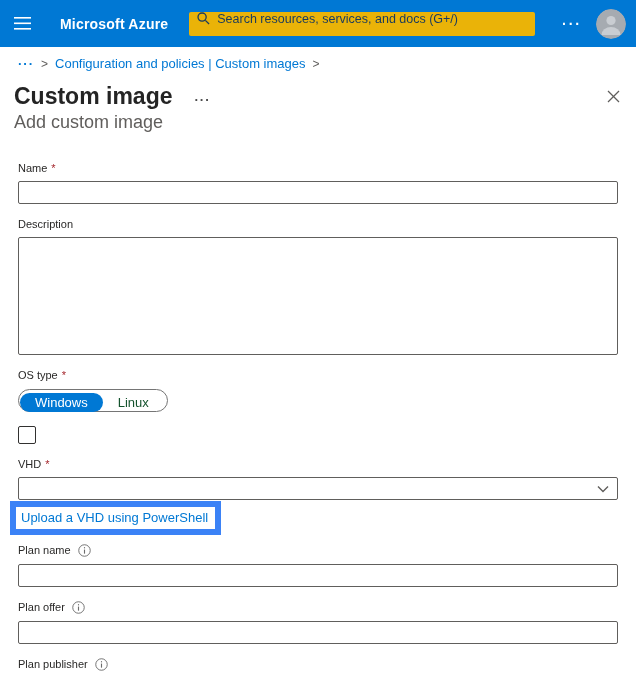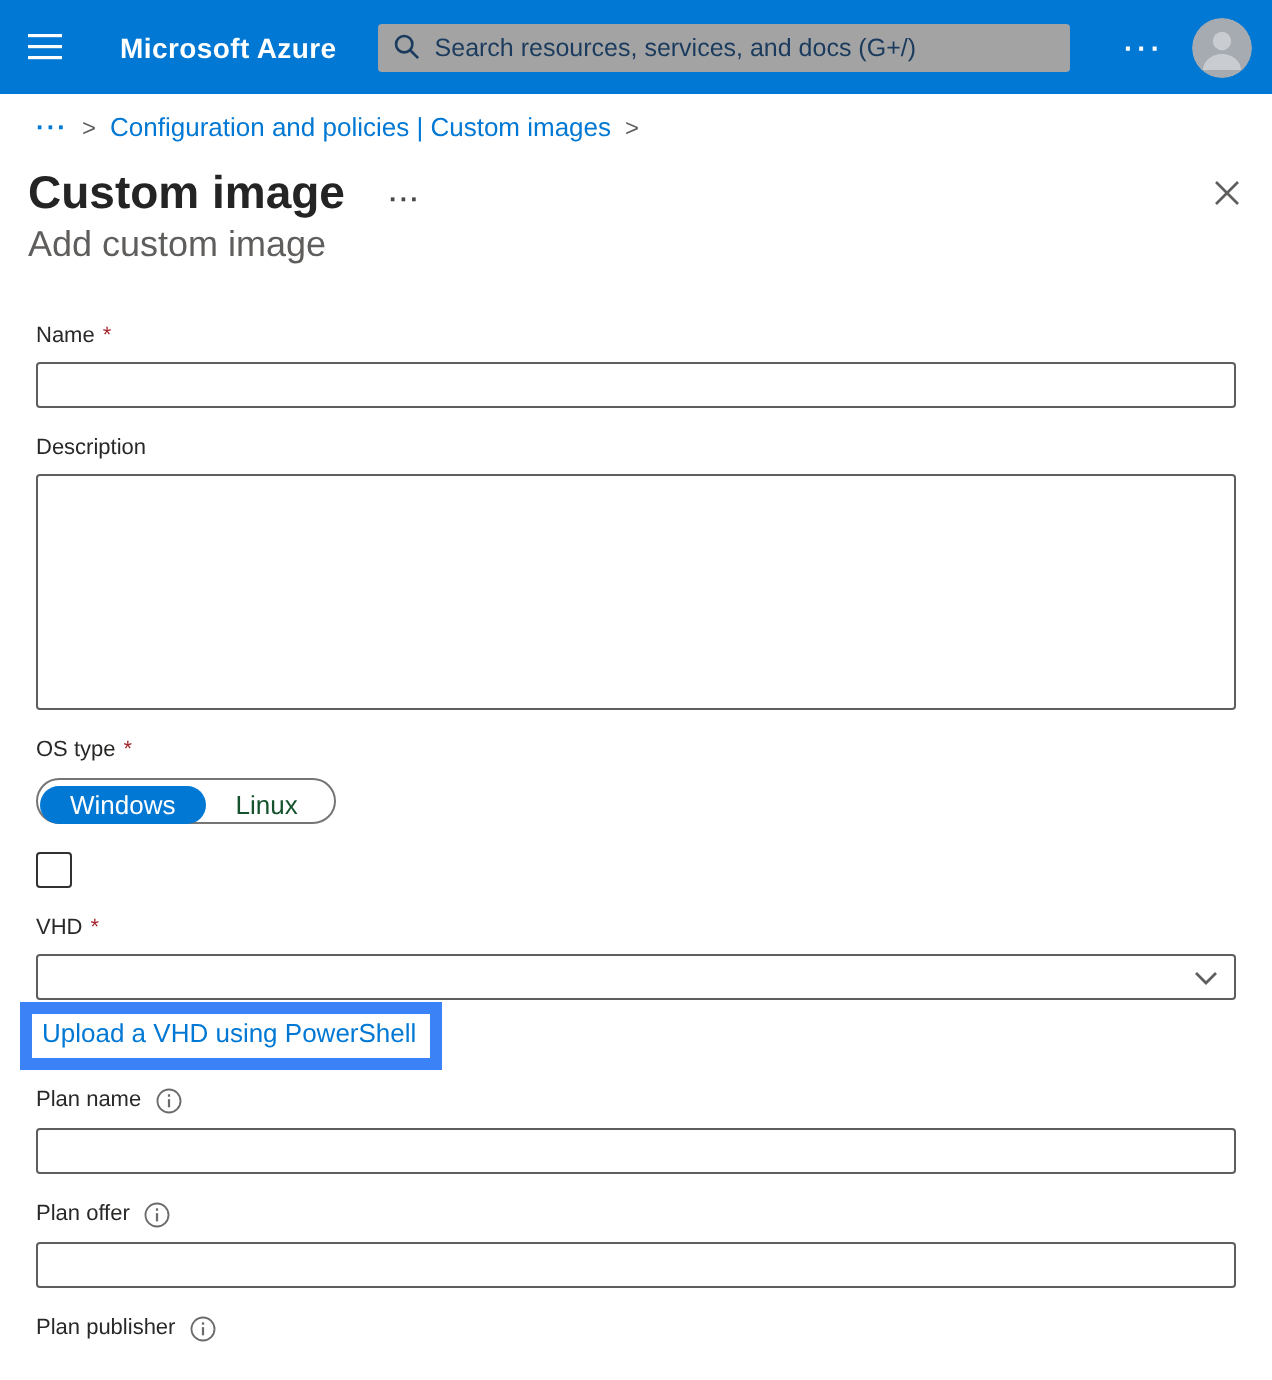--- a/index.html
+++ b/index.html
@@ -25,23 +25,23 @@
     cursor: pointer; flex: 0 0 auto;
   }
   .brand {
     color: #ffffff; font-weight: bold; font-size: 14px;
     letter-spacing: .2px; margin: 0 0 0 16px; white-space: nowrap;
     cursor: pointer;
   }
   .searchbox {
     margin-left: 21px;
     width: 346px; height: 24px;
-    background: #a3a3a3;
+    background: #eab308;
     border-radius: 2px;
-    display: flex; align-items: center;
+    display: flex; align-items: flex-start;
     padding: 0 8px;
     flex: 0 0 auto;
   }
   .searchbox input {
     border: none; outline: none; background: transparent;
     font-family: "Liberation Sans", sans-serif;
     font-size: 12.5px; color: #1a3b5d; width: 100%;
     margin-left: 7px;
   }
   .searchbox input::placeholder { color: #1a3b5d; opacity: 1; }

